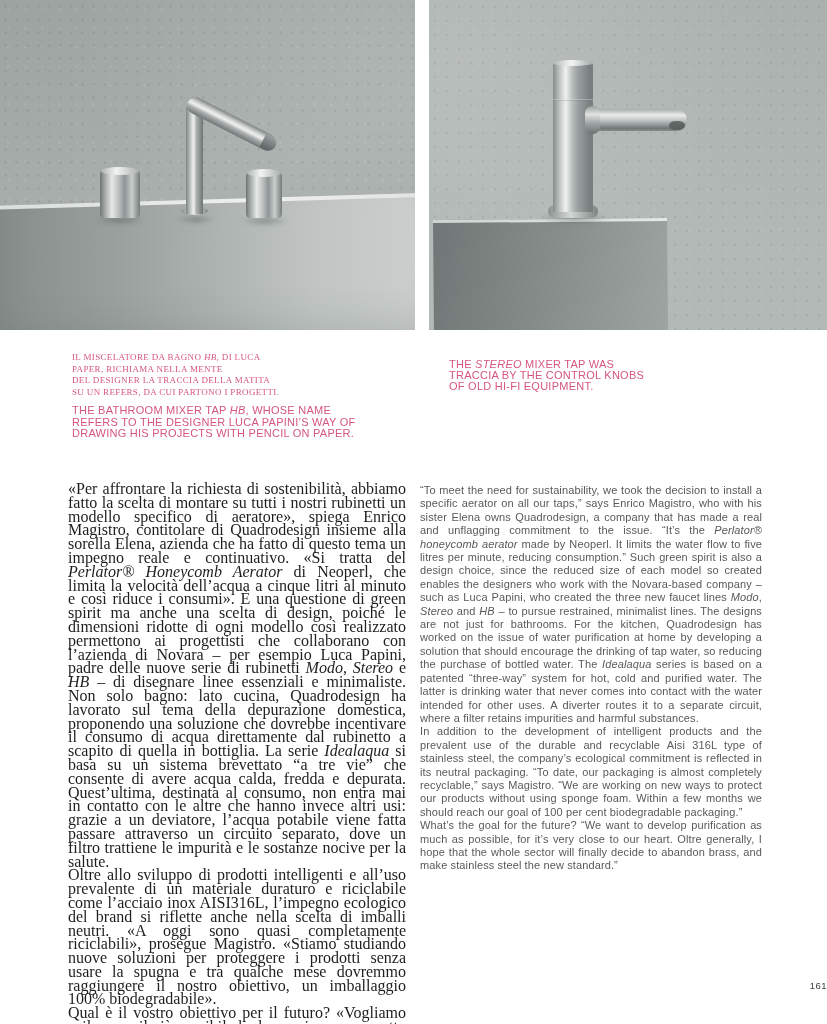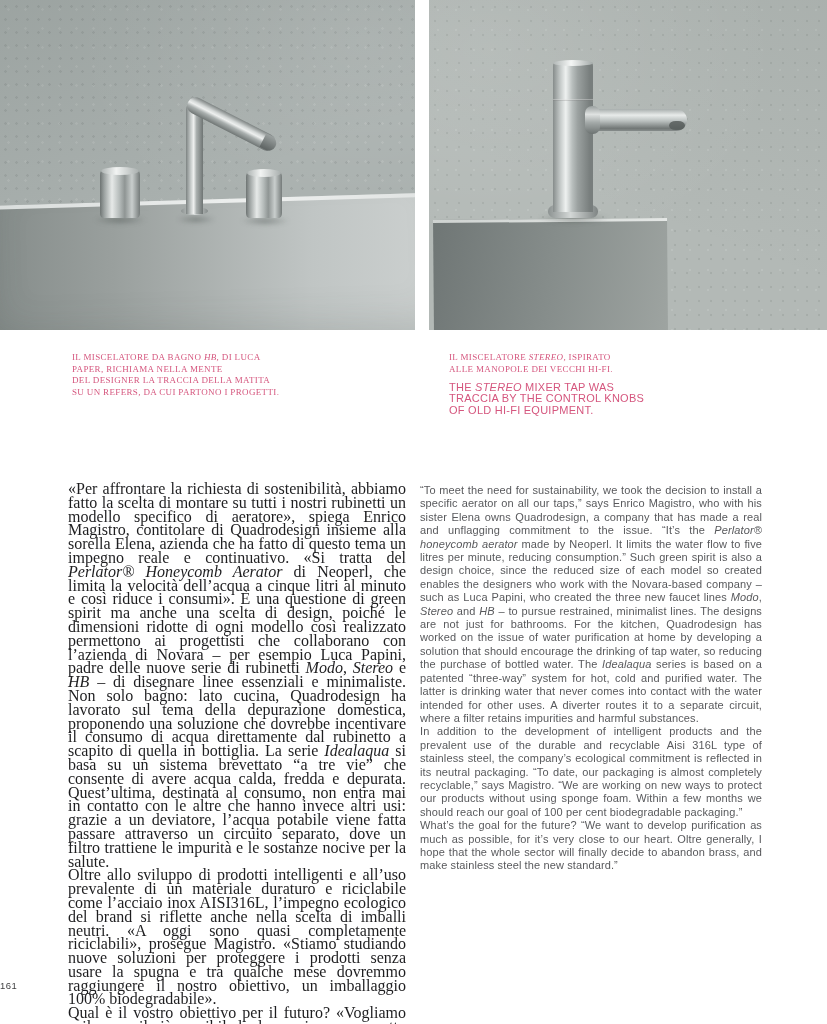--- a/index.html
+++ b/index.html
@@ -133,21 +133,21 @@
   }
   #col-english{
     left:420px;width:342px;top:484px;
     font-family:"Liberation Sans", sans-serif;font-size:11px;line-height:13.4px;
     letter-spacing:.12px;color:#58595c;
   }
   .col p{margin:0;}
   i{font-style:italic;}
   
   #page-number{
-    position:absolute;left:0;top:980px;width:100%;text-align:left;
+    position:absolute;left:0;top:980px;width:100%;text-align:right;
     font-family:"Liberation Sans", sans-serif;font-size:9.5px;letter-spacing:.5px;color:#3f3f41;
   }
 </style>
 </head>
 <body>
 
 <div id="page">
 
   <figure class="photo" id="photo-left" style="margin:0;">
     <div class="wall"></div>
@@ -167,23 +167,23 @@
     <div class="pedestal-right"></div>
     <div class="soft-shadow" style="left:108px;top:213px;width:74px;height:11px;"></div>
     <div class="tap-flange"></div>
     <div class="tap-body"></div>
     <div class="tap-arm"></div>
     <div class="tap-arm-collar"></div>
   </figure>
 
   <div class="caption-block" id="caption-left">
     <p class="caption-it" lang="it"><span>IL MISCELATORE DA BAGNO </span><i>HB</i><span>, DI LUCA</span><br><span>PAPER, RICHIAMA NELLA MENTE</span><br><span>DEL DESIGNER LA TRACCIA DELLA MATITA</span><br><span>SU UN REFERS, DA CUI PARTONO I PROGETTI.</span></p>
+    <p class="caption-en" lang="en"><span>THE BATHROOM MIXER TAP </span><i>HB</i><span>, WHOSE NAME</span><br><span>REFERS TO THE DESIGNER LUCA PAPINI’S WAY OF</span><br><span>DRAWING HIS PROJECTS WITH PENCIL ON PAPER.</span></p>
   </div>
   <div class="caption-block" id="caption-right">
-    <p class="caption-it" lang="it"><span>IL MISCELATORE </span><i>STEREO</i><span>, ISPIRATO</span><br><span>ALLE MANOPOLE DEI VECCHI HI-FI.</span></p>
     <p class="caption-en" lang="en"><span>THE </span><i>STEREO</i><span> MIXER TAP WAS</span><br><span>TRACCIA BY THE CONTROL KNOBS</span><br><span>OF OLD HI-FI EQUIPMENT.</span></p>
   </div>
 
   <div class="col" id="col-italian" lang="it">
     <p><span>«Per affrontare la richiesta di sostenibilità, abbiamo fatto la scelta di montare su tutti i nostri rubinetti un modello specifico di aeratore», spiega Enrico Magistro, contitolare di Quadrodesign insieme alla sorella Elena, azienda che ha fatto di questo tema un impegno reale e continuativo. «Si tratta del </span><i>Perlator® Honeycomb Aerator</i><span> di Neoperl, che limita la velocità dell’acqua a cinque litri al minuto e così riduce i consumi». È una questione di green spirit ma anche una scelta di design, poiché le dimensioni ridotte di ogni modello così realizzato permettono ai progettisti che collaborano con l’azienda di Novara – per esempio Luca Papini, padre delle nuove serie di rubinetti </span><i>Modo</i><span>, </span><i>Stereo</i><span> e </span><i>HB</i><span> – di disegnare linee essenziali e minimaliste. Non solo bagno: lato cucina, Quadrodesign ha lavorato sul tema della depurazione domestica, proponendo una soluzione che dovrebbe incentivare il consumo di acqua direttamente dal rubinetto a scapito di quella in bottiglia. La serie </span><i>Idealaqua</i><span> si basa su un sistema brevettato “a tre vie” che consente di avere acqua calda, fredda e depurata. Quest’ultima, destinata al consumo, non entra mai in contatto con le altre che hanno invece altri usi: grazie a un deviatore, l’acqua potabile viene fatta passare attraverso un circuito separato, dove un filtro trattiene le impurità e le sostanze nocive per la salute.</span></p>
     <p><span>Oltre allo sviluppo di prodotti intelligenti e all’uso prevalente di un materiale duraturo e riciclabile come l’acciaio inox AISI316L, l’impegno ecologico del brand si riflette anche nella scelta di imballi neutri. «A oggi sono quasi completamente riciclabili», prosegue Magistro. «Stiamo studiando nuove soluzioni per proteggere i prodotti senza usare la spugna e tra qualche mese dovremmo raggiungere il nostro obiettivo, un imballaggio 100% biodegradabile».</span></p>
     <p><span>Qual è il vostro obiettivo per il futuro? «Vogliamo sviluppare il più possibile la depurazione, un aspetto che ci sta molto a cuore. Più in generale, spero che tutto il comparto si decida finalmente a abbandonare l’ottone, e che l’acciaio diventi il nuovo standard».</span></p>
   </div>
   <div class="col" id="col-english" lang="en">
     <p><span>“To meet the need for sustainability, we took the decision to install a specific aerator on all our taps,” says Enrico Magistro, who with his sister Elena owns Quadrodesign, a company that has made a real and unflagging commitment to the issue. “It’s the </span><i>Perlator® honeycomb aerator</i><span> made by Neoperl. It limits the water flow to five litres per minute, reducing consumption.” Such green spirit is also a design choice, since the reduced size of each model so created enables the designers who work with the Novara-based company – such as Luca Papini, who created the three new faucet lines </span><i>Modo</i><span>, </span><i>Stereo</i><span> and </span><i>HB</i><span> – to pursue restrained, minimalist lines. The designs are not just for bathrooms. For the kitchen, Quadrodesign has worked on the issue of water purification at home by developing a solution that should encourage the drinking of tap water, so reducing the purchase of bottled water. The </span><i>Idealaqua</i><span> series is based on a patented “three-way” system for hot, cold and purified water. The latter is drinking water that never comes into contact with the water intended for other uses. A diverter routes it to a separate circuit, where a filter retains impurities and harmful substances.</span></p>

